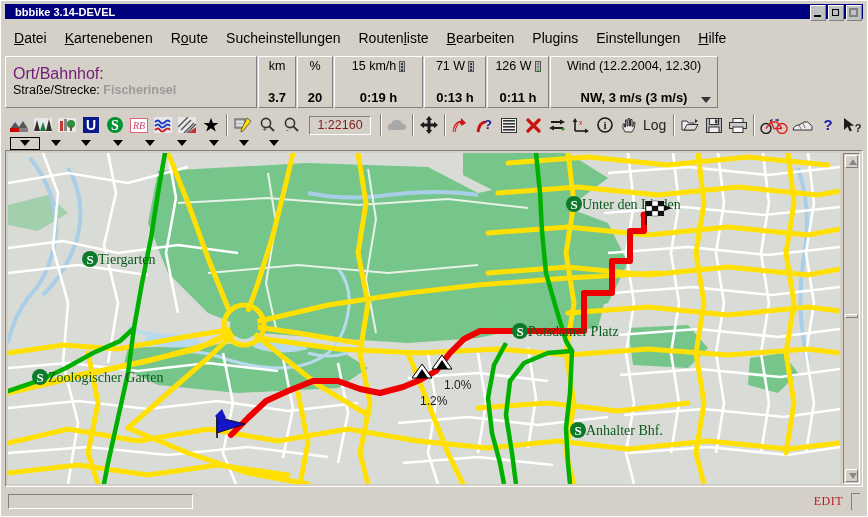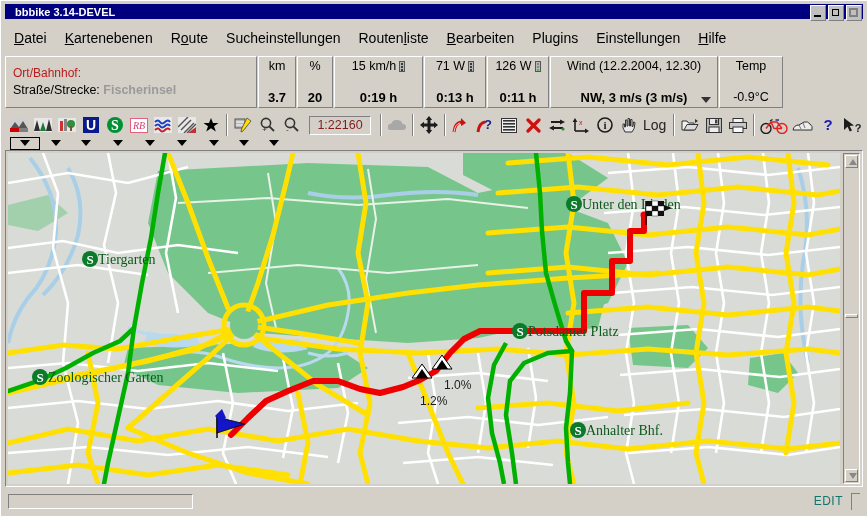--- a/index.html
+++ b/index.html
@@ -58,21 +58,21 @@
   .ipanel{
     background:#d4d0c8;
     border-top:1px solid #ffffff;border-left:1px solid #ffffff;
     border-right:1px solid #808080;border-bottom:1px solid #808080;
     box-sizing:border-box;
     display:flex;flex-direction:column;justify-content:center;
     padding:1px 5px;
     margin-right:1px;
   }
   .ipanel.left{flex:0 0 252px;align-items:flex-start;padding-left:7px;}
-  .ipanel .row1{font-size:12px;color:#b91c1c;line-height:17px;white-space:nowrap;}
+  .ipanel .row1{font-size:16px;color:#701a75;line-height:17px;white-space:nowrap;}
   .ipanel .row2{font-size:12.5px;color:#000;line-height:17px;white-space:nowrap;}
   .grey{color:#9a9a9a;font-weight:bold;}
   .ipanel.num{flex:0 0 auto;align-items:center;text-align:center;justify-content:space-between;}
   .num .hdr{font-size:12.5px;color:#000;line-height:17px;white-space:nowrap;display:flex;align-items:center;gap:3px;}
   .num .val{font-size:13px;color:#000;font-weight:bold;line-height:17px;white-space:nowrap;}
   .w-km{width:38px;}
   .w-pct{width:36px;}
   .w-sp{width:89px;}
   .w-w{width:62px;}
   .w-wind{width:168px;position:relative;}
@@ -156,21 +156,21 @@
     background:#d4d0c8;box-sizing:border-box;display:flex;align-items:center;
   }
   .statusfield{
     width:185px;height:15px;margin-left:3px;background:#d4d0c8;
     border-top:1px solid #808080;border-left:1px solid #808080;
     border-right:1px solid #ffffff;border-bottom:1px solid #ffffff;
     box-sizing:border-box;
   }
   .statusmid{flex:1;}
   .statusedit{
-    font-size:12px;color:#0f766e;font-family:Liberation Sans, sans-serif;
+    font-size:12px;color:#b91c1c;font-family:Liberation Serif, serif;
     margin-right:8px;letter-spacing:0.5px;
   }
   .statusgrip{width:9px;height:17px;margin-right:3px;
     border-left:1px solid #808080;border-top:1px solid #808080;
     box-sizing:border-box;}
 </style>
 </head>
 <body>
 
 <div class="app">
@@ -262,26 +262,20 @@
     </div>
 
     <div class="ipanel num w-wind wind">
       <div class="hdr">
             <span>Wind (12.2.2004, 12.30)</span>
           </div>
       <div class="val">NW,  3 m/s (3 m/s)</div>
       <div class="windarrow"></div>
     </div>
 
-    <div class="ipanel num w-temp temp">
-      <div class="hdr">
-            <span>Temp</span>
-          </div>
-      <div class="val">-0.9°C</div>
-    </div>
   </div>
 
   <div class="toolbar">
     <div class="tgroup">
 
       <div class="ticon">
         <svg width="18" height="16" viewBox="0 0 18 16">
           <rect x="0" y="1" width="18" height="14" fill="#cfcfcf"></rect>
           <path d="M0 12 L5 5 L9 10 L13 4 L18 12 Z" fill="#555"></path>
           <rect x="0" y="11" width="9" height="4" fill="#c00"></rect>

